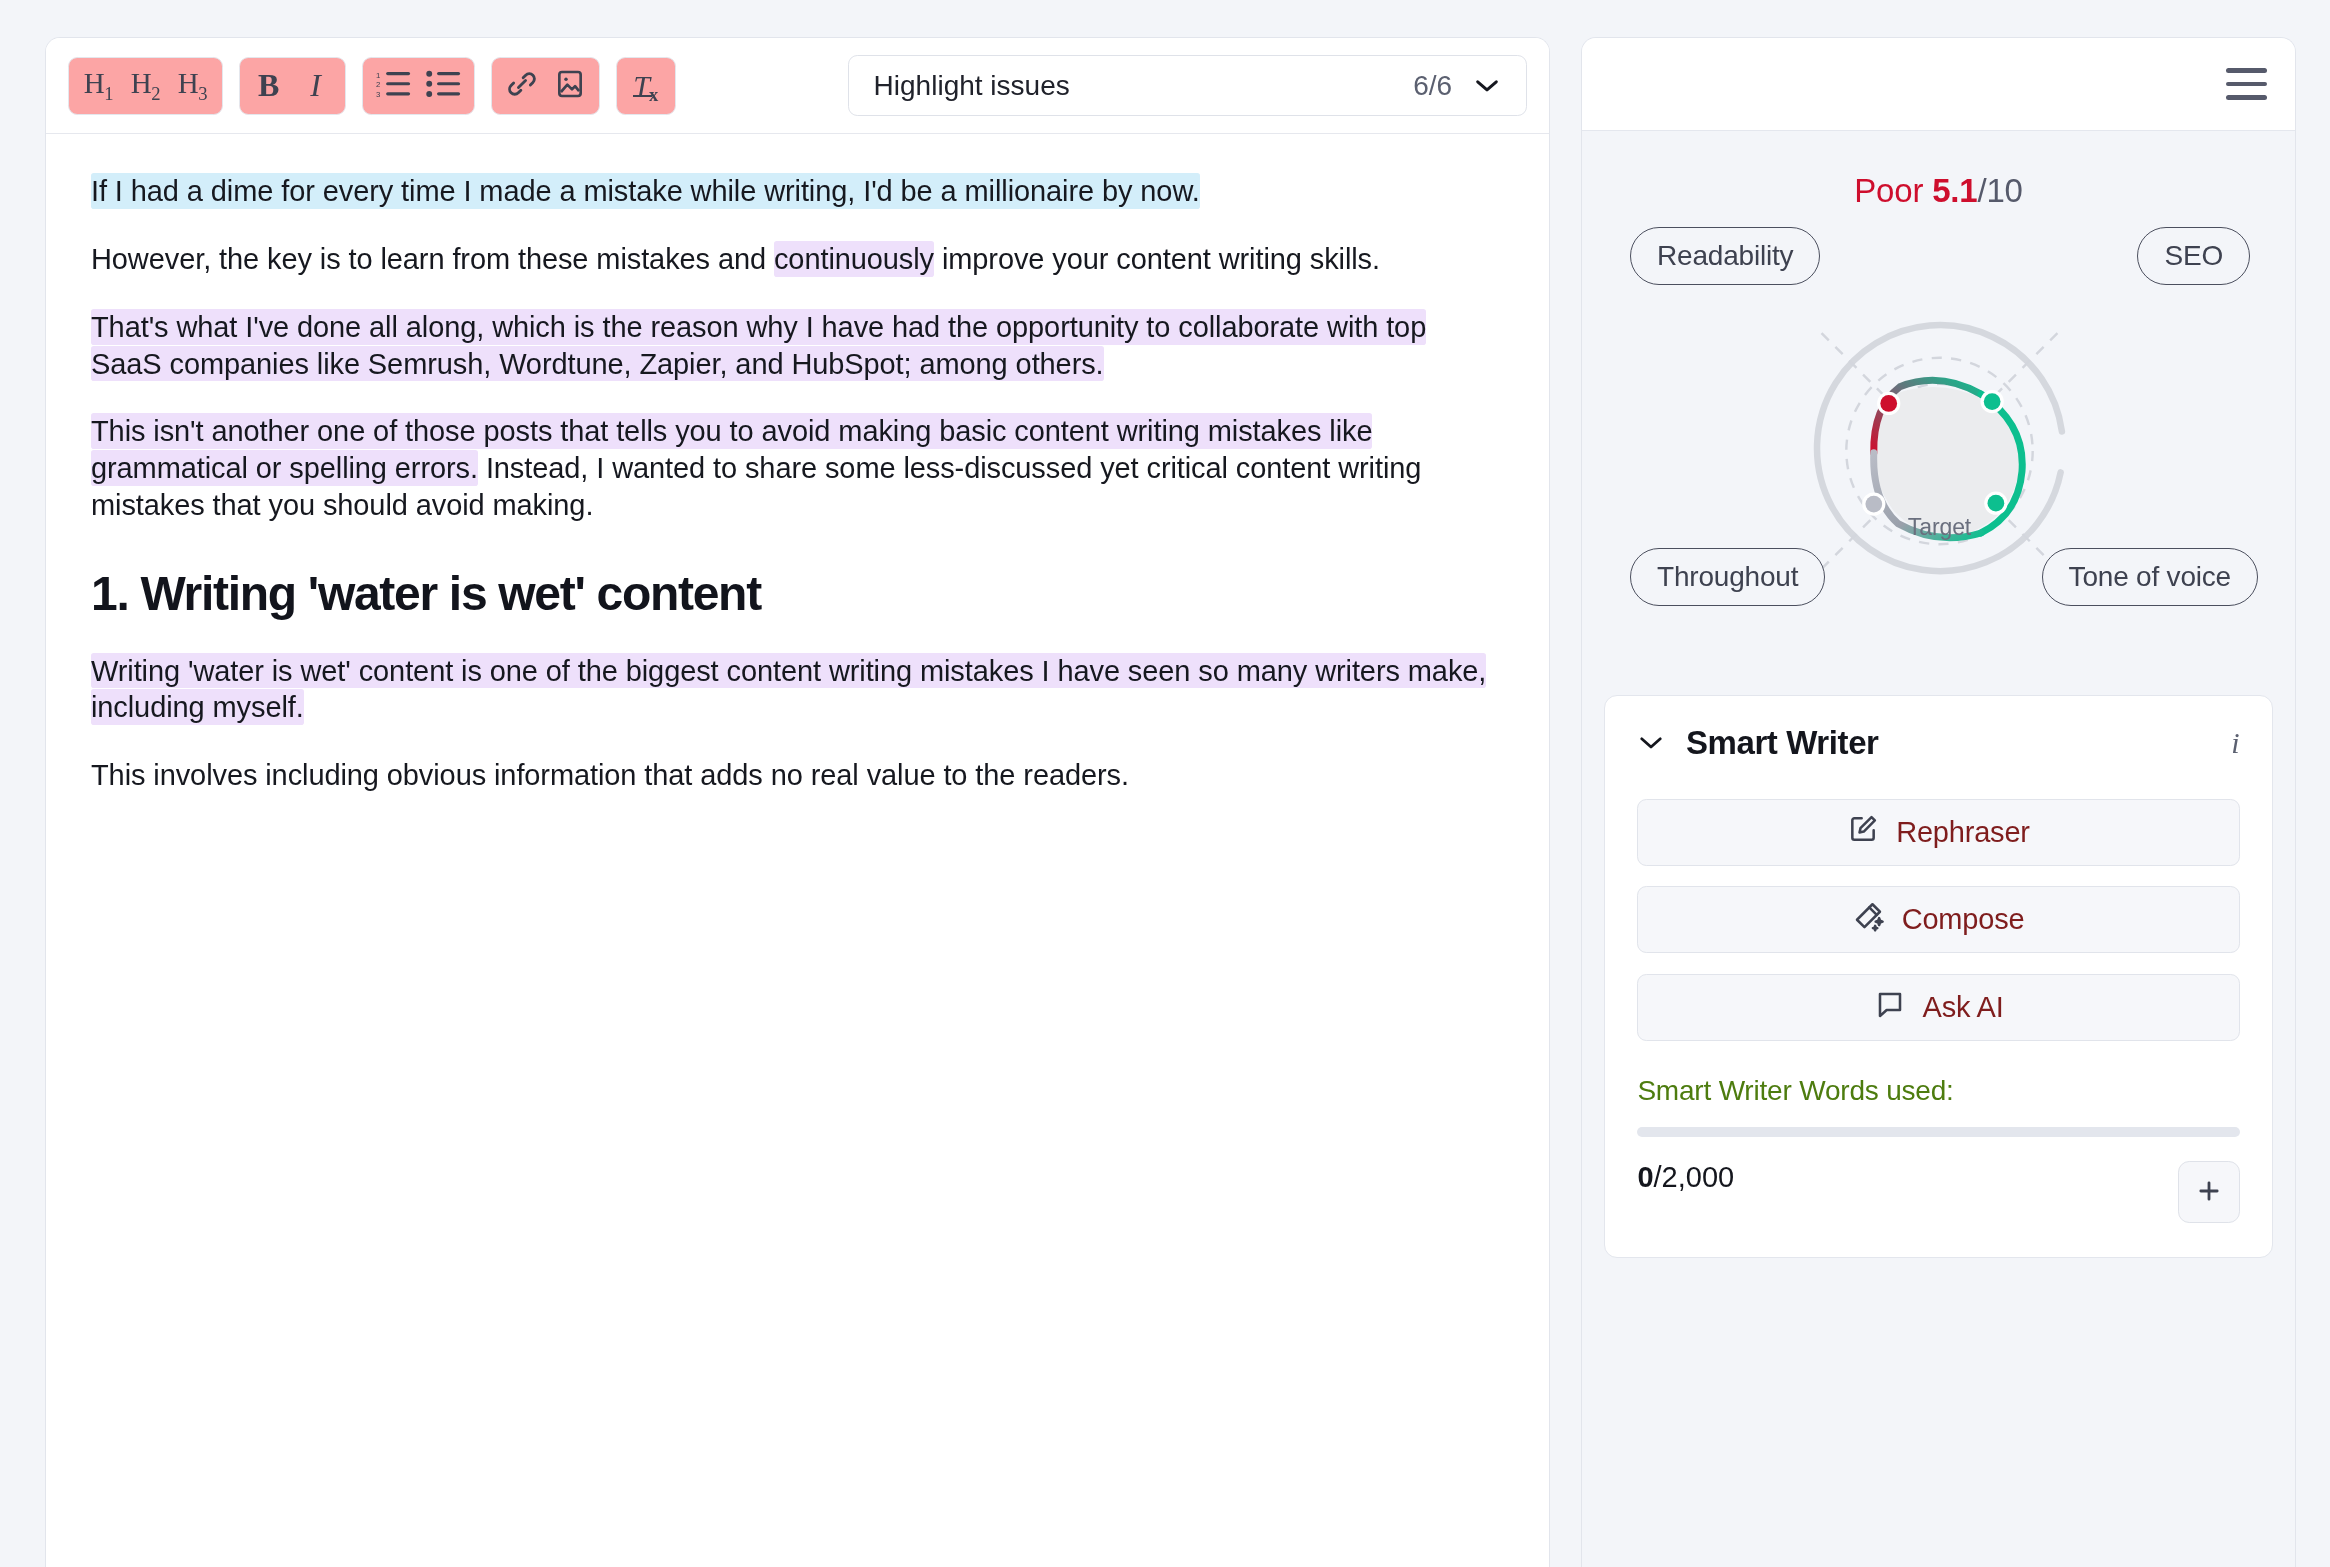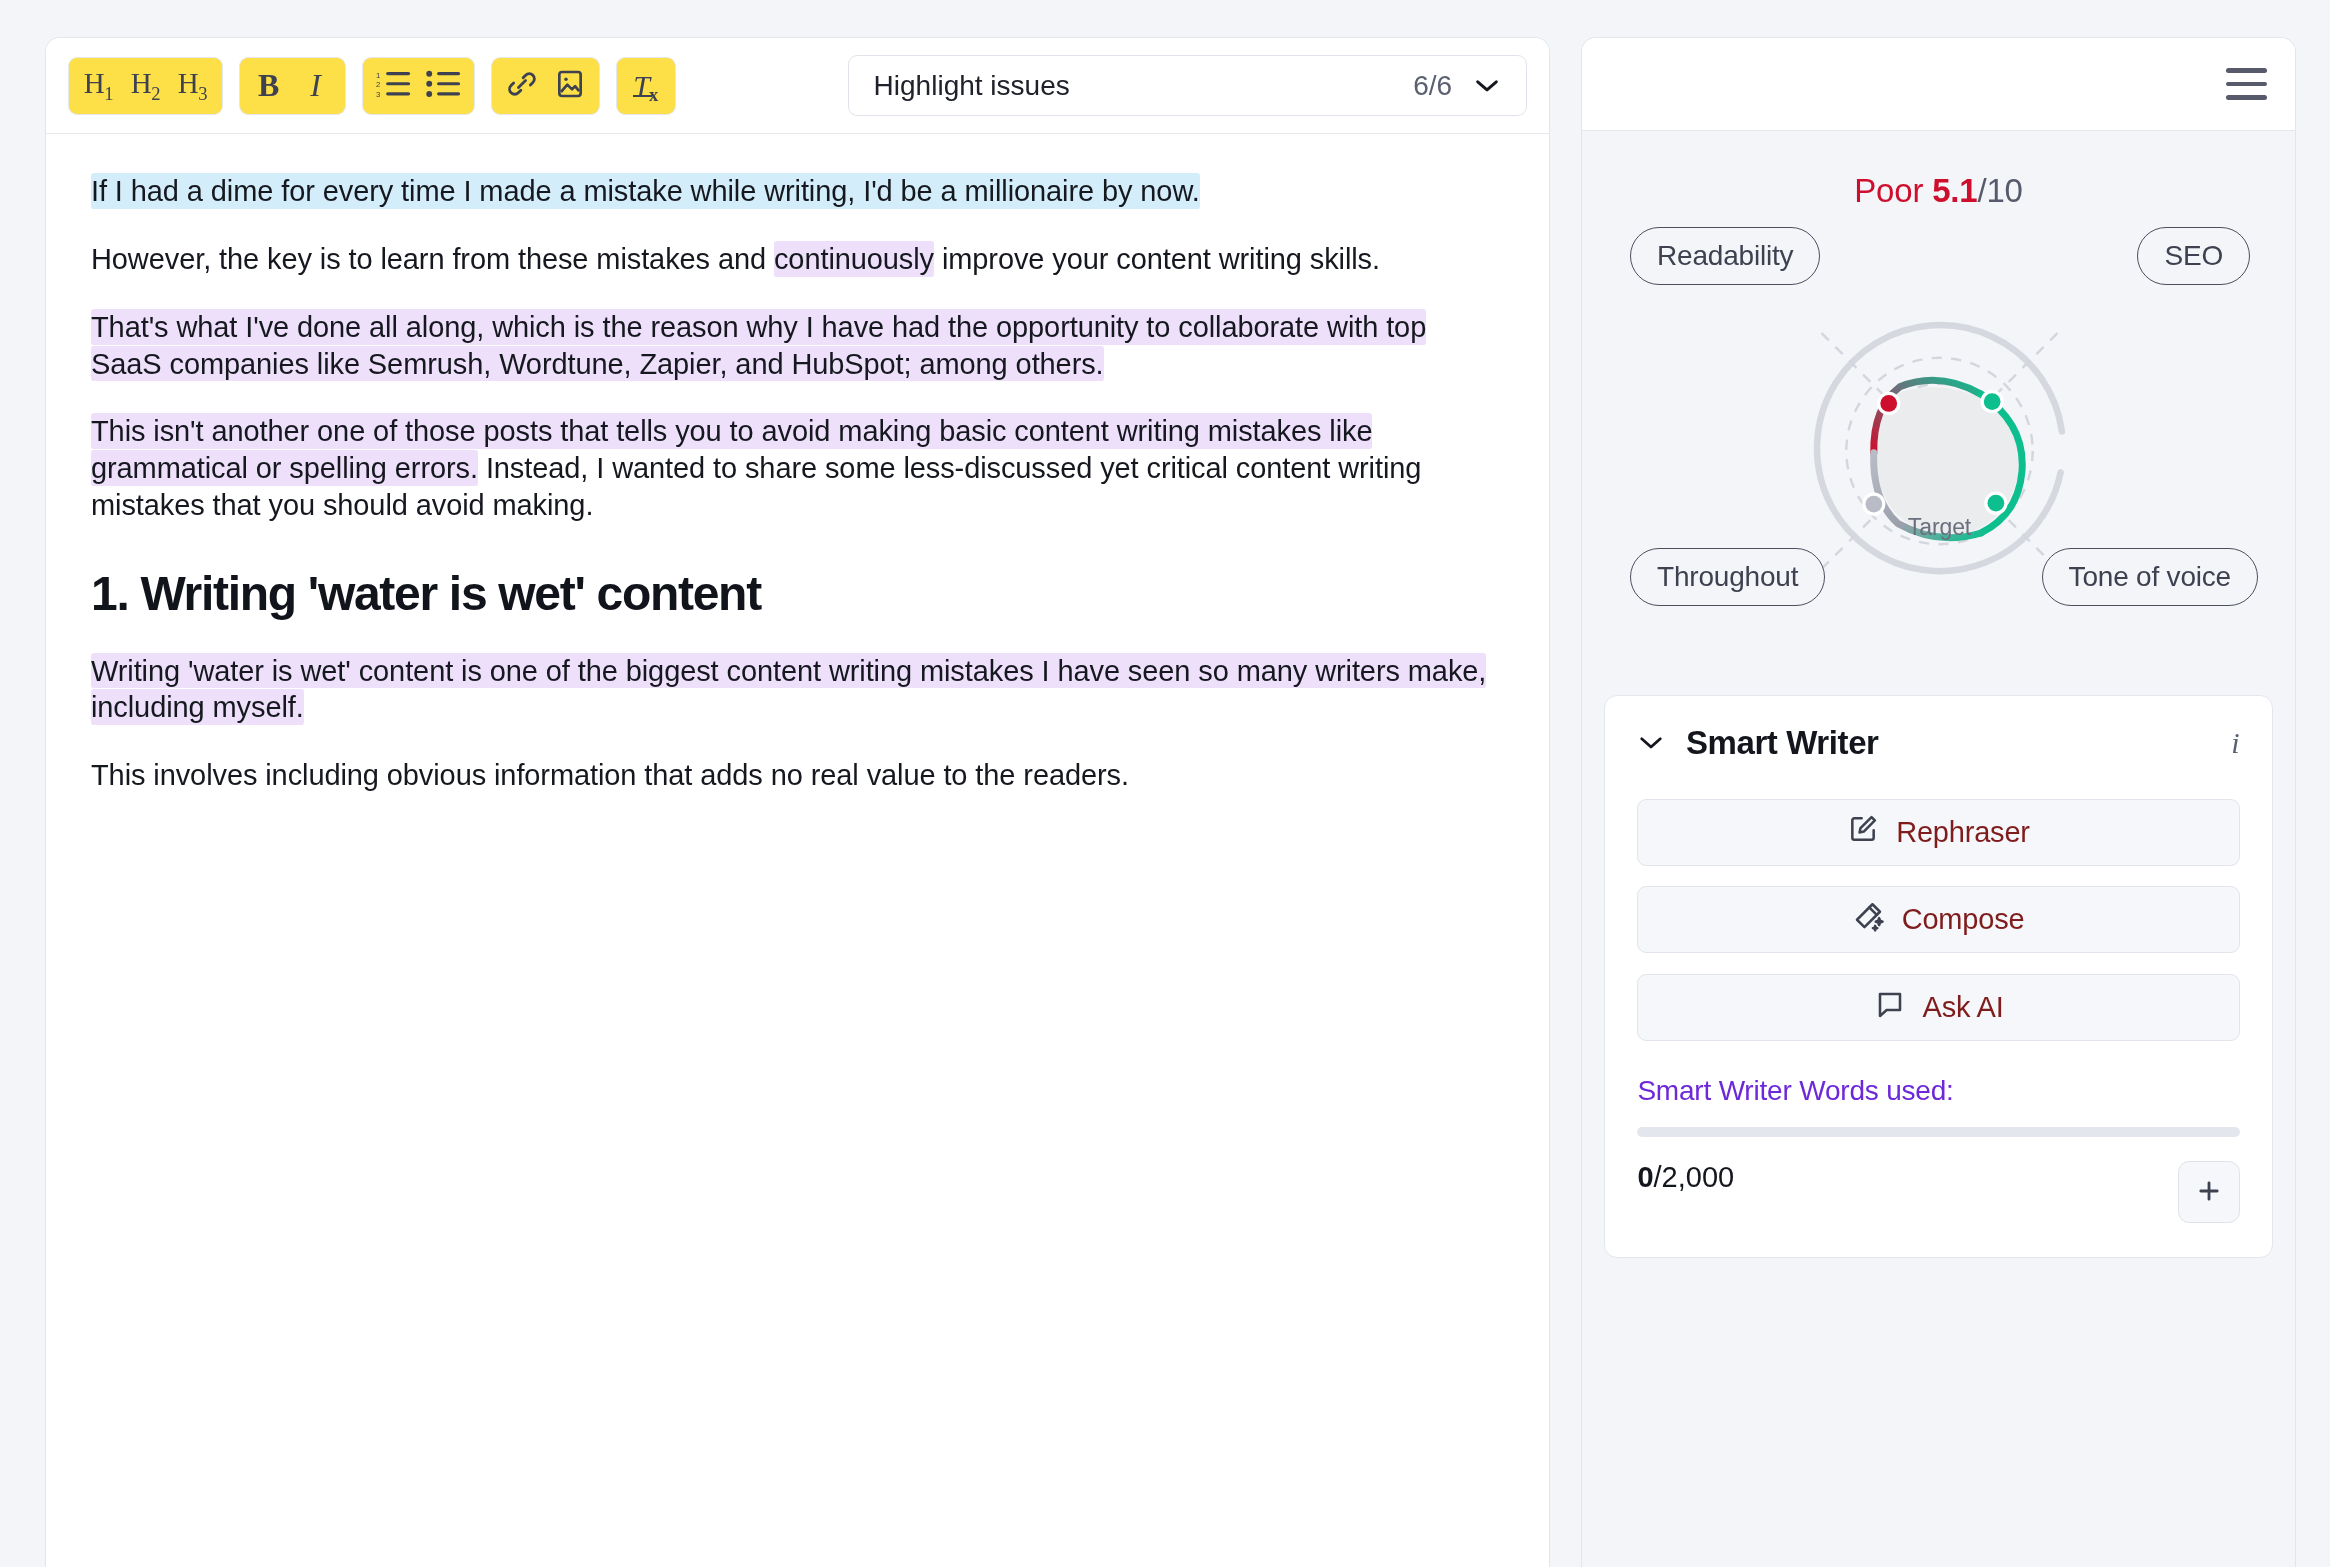--- a/index.html
+++ b/index.html
@@ -45,21 +45,21 @@
     background: #fff;
   }
 
   .tb-group {
     display: flex;
     align-items: center;
     border: 0.9px solid #e4e7ed;
     border-radius: 9.3px;
     height: 58px;
     padding: 0 5.6px;
-    background: #fde047;
+    background: #fca5a5;
   }
 
   .tb-btn {
     min-width: 47px;
     height: 47px;
     display: flex;
     align-items: center;
     justify-content: center;
     border-radius: 7.5px;
     color: #4b4f5e;
@@ -318,21 +318,21 @@
     color: #7f1d1d;
     cursor: pointer;
     margin-bottom: 20.5px;
     letter-spacing: -0.2px;
     font-family: "Liberation Sans", sans-serif;
   }
 
   .words-label {
     margin-top: 34px;
     font-size: 28px;
-    color: #6d28d9;
+    color: #4d7c0f;
     letter-spacing: -0.2px;
   }
 
   .progress-track {
     margin-top: 20.5px;
     height: 10.3px;
     width: 100%;
     background: #e3e6ed;
     border-radius: 5.6px;
     overflow: hidden;

